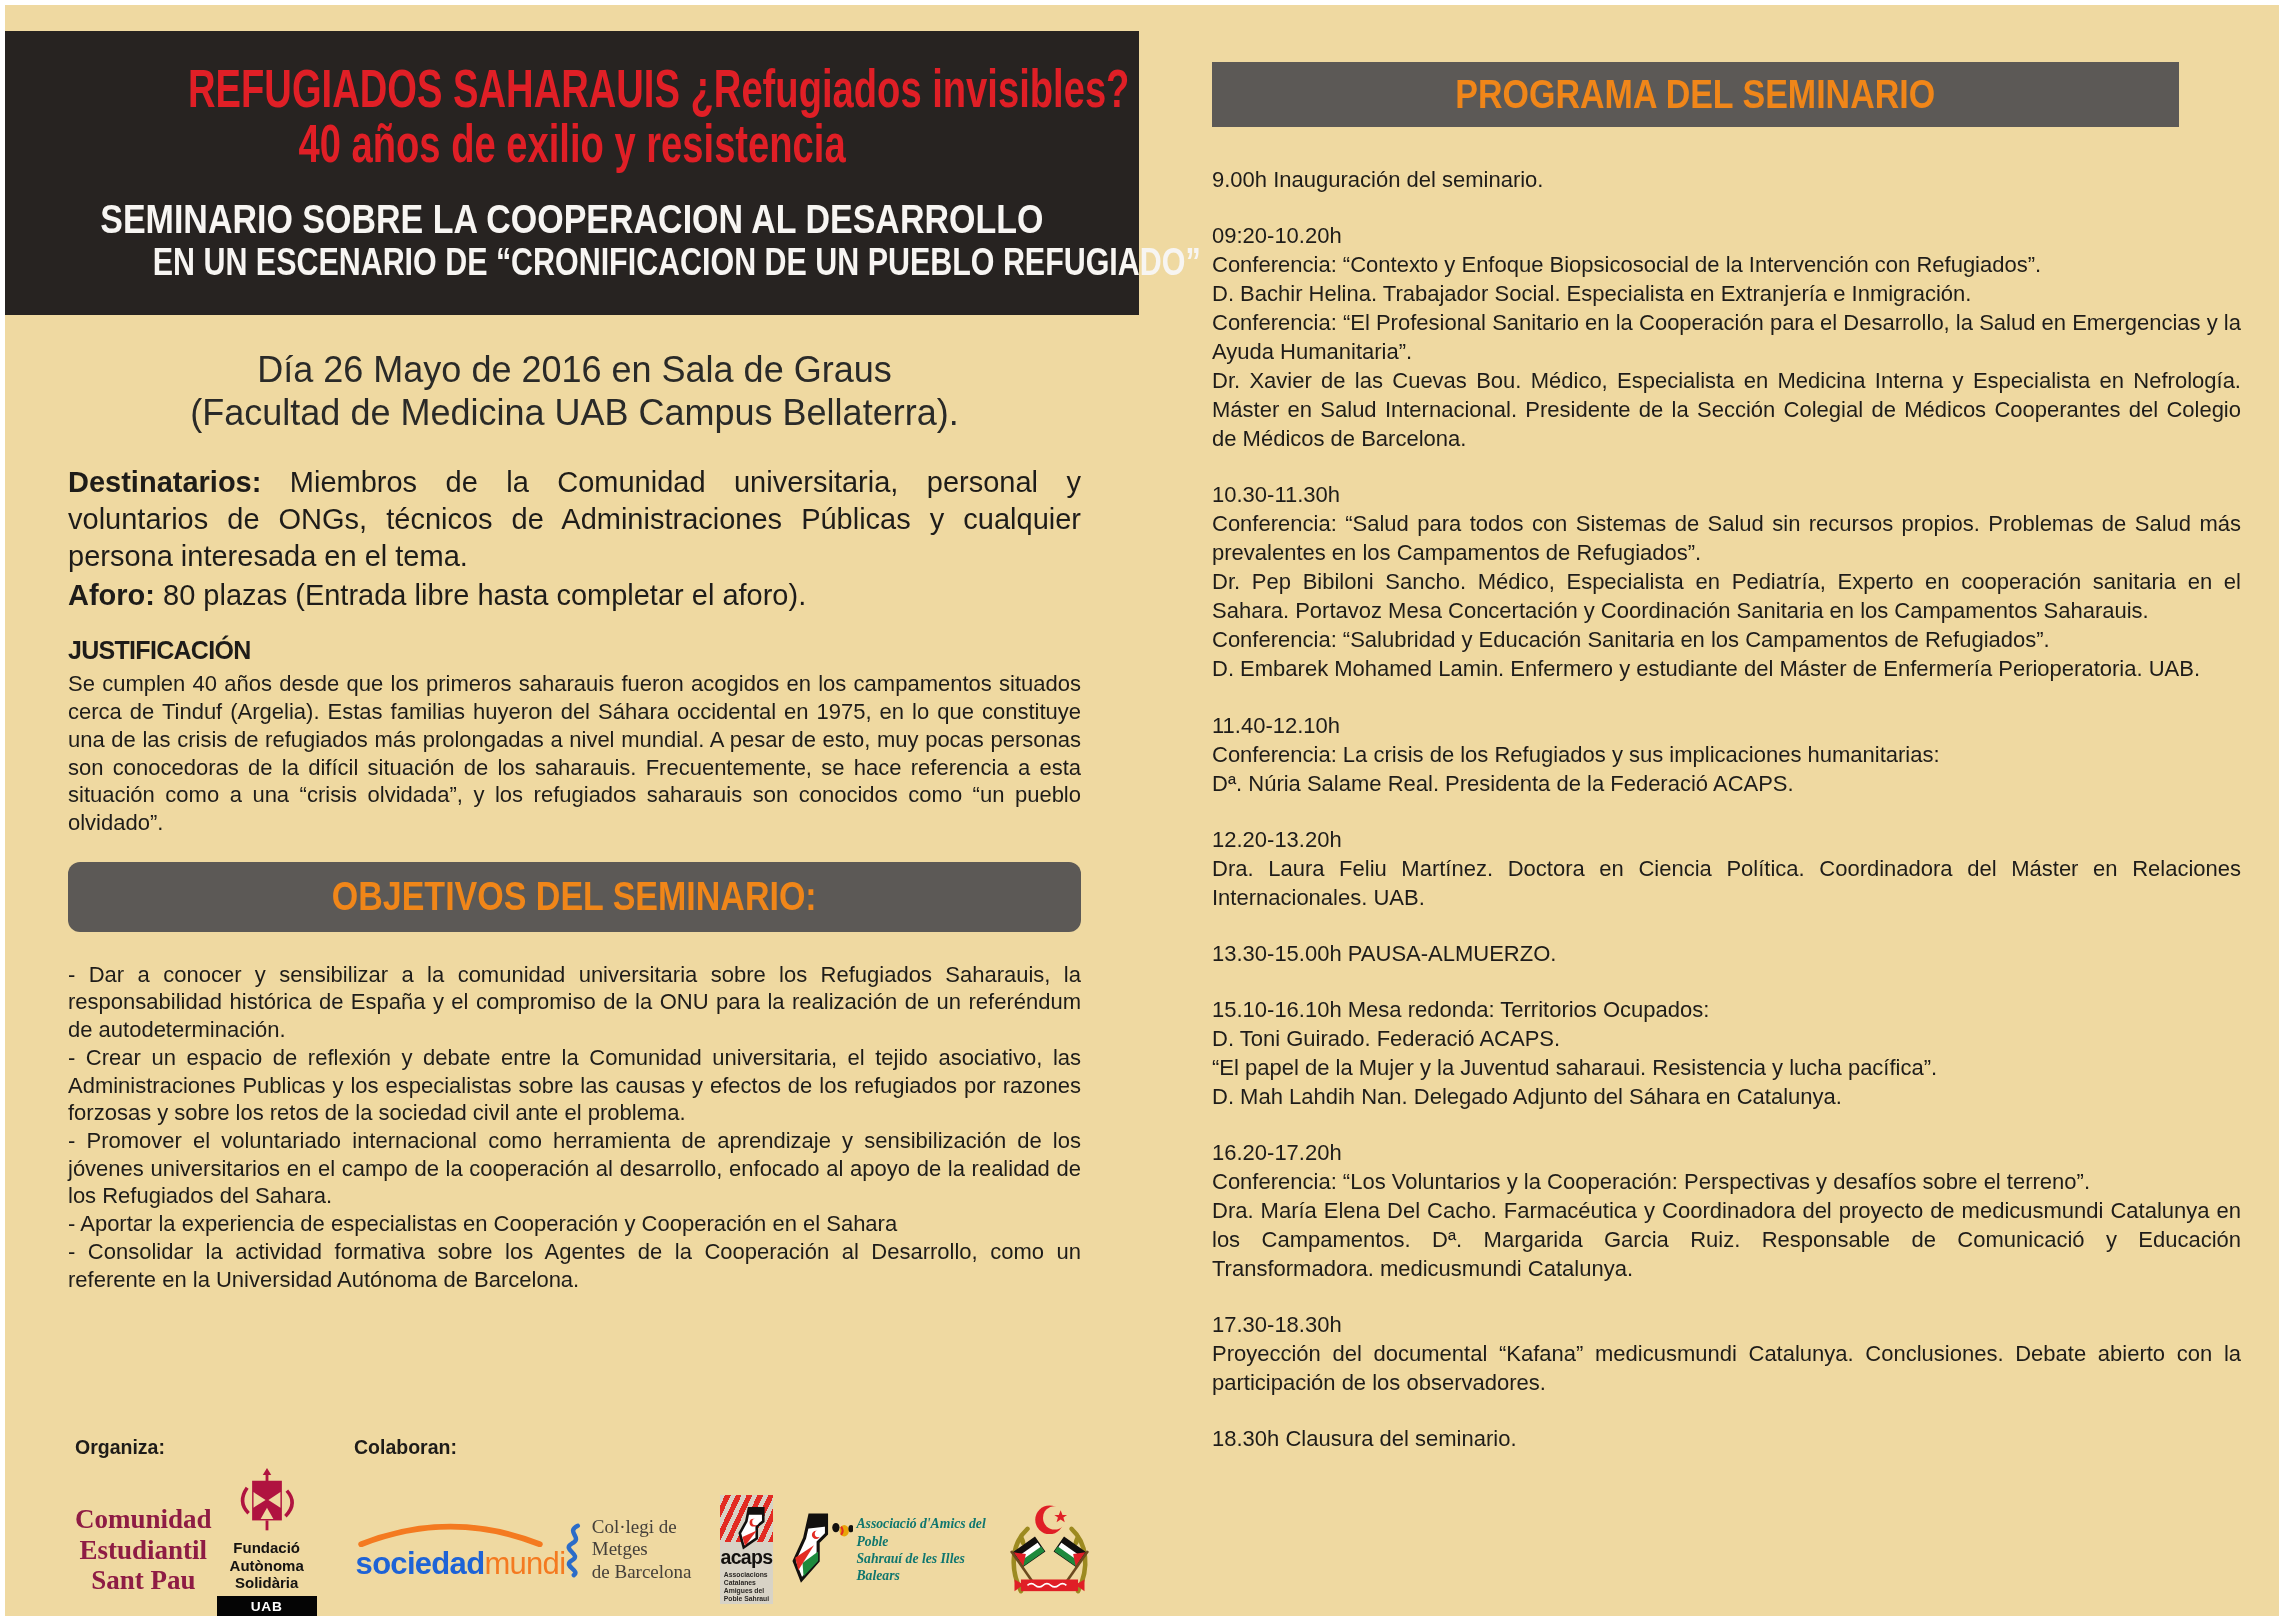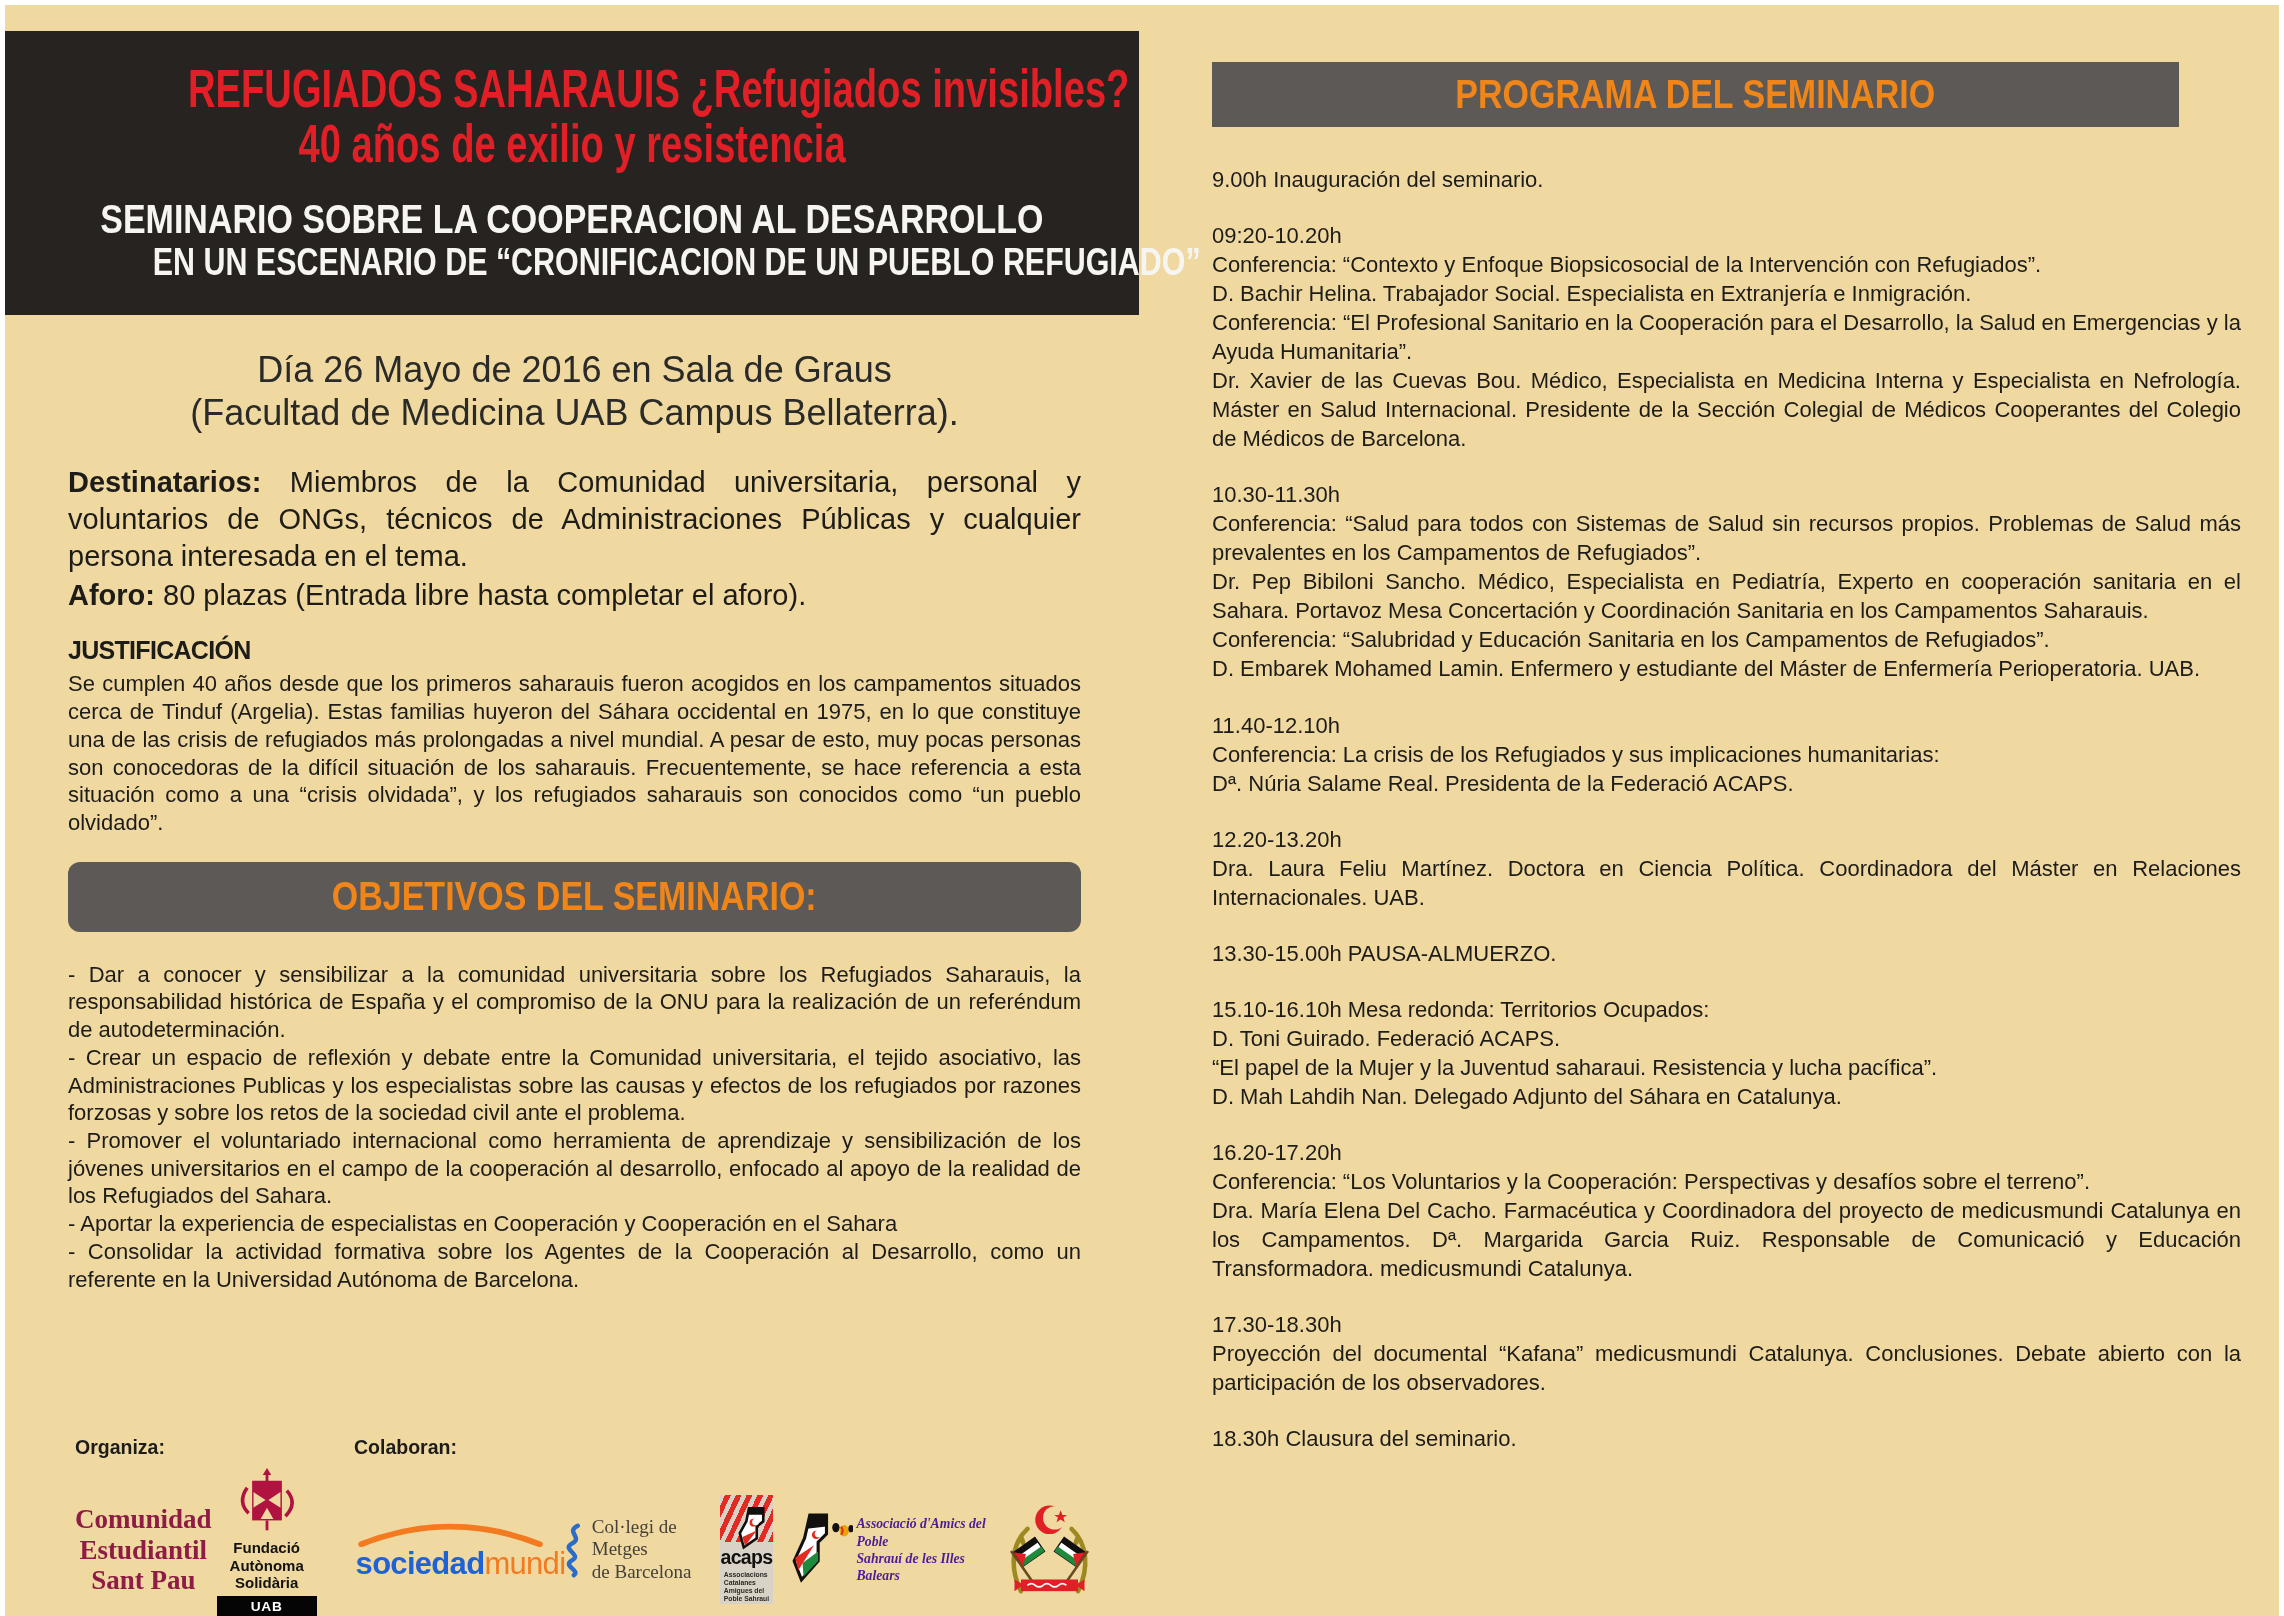--- a/index.html
+++ b/index.html
@@ -60,21 +60,21 @@
   .acaps-stripes{position:absolute;left:0;top:0;width:100%;height:47px;
     background:repeating-linear-gradient(115deg,#d8d3c6 0 4.6px,#e32b23 4.6px 9.8px);}
   .acaps-map{position:absolute;left:17px;top:11.7px;}
   .acaps-word{position:absolute;left:0;width:100%;top:51px;text-align:center;
     font-size:19.5px;font-weight:bold;color:#12100e;letter-spacing:-0.7px;}
   .acaps-sub{position:absolute;left:3.9px;top:76px;font-size:6.8px;font-weight:bold;
     color:#2a2724;line-height:1.18;}
   .acaps-fed{color:#8a857b;font-weight:bold;}
   .balears{margin-left:17px;display:flex;align-items:center;}
   .balears-text{font-family:"Liberation Serif", serif;font-style:italic;font-weight:bold;
-    font-size:13.7px;color:#4c1d95;line-height:1.25;margin-left:3.9px;}
+    font-size:13.7px;color:#0f766e;line-height:1.25;margin-left:3.9px;}
   .emblem{margin-left:19.5px;}
   
   .program-col{position:absolute;left:1212px;top:62px;width:1029px;}
   .prog-head{width:967px;height:65px;background:#5c5956;
     display:flex;align-items:center;justify-content:center;}
   .schedule{margin-top:38px;font-size:22px;line-height:1.32;}
   .schedule .block{margin-bottom:27px;}
   .schedule p{margin:0;text-align:justify;}
   .schedule p.short{text-align:left;}
 </style>

